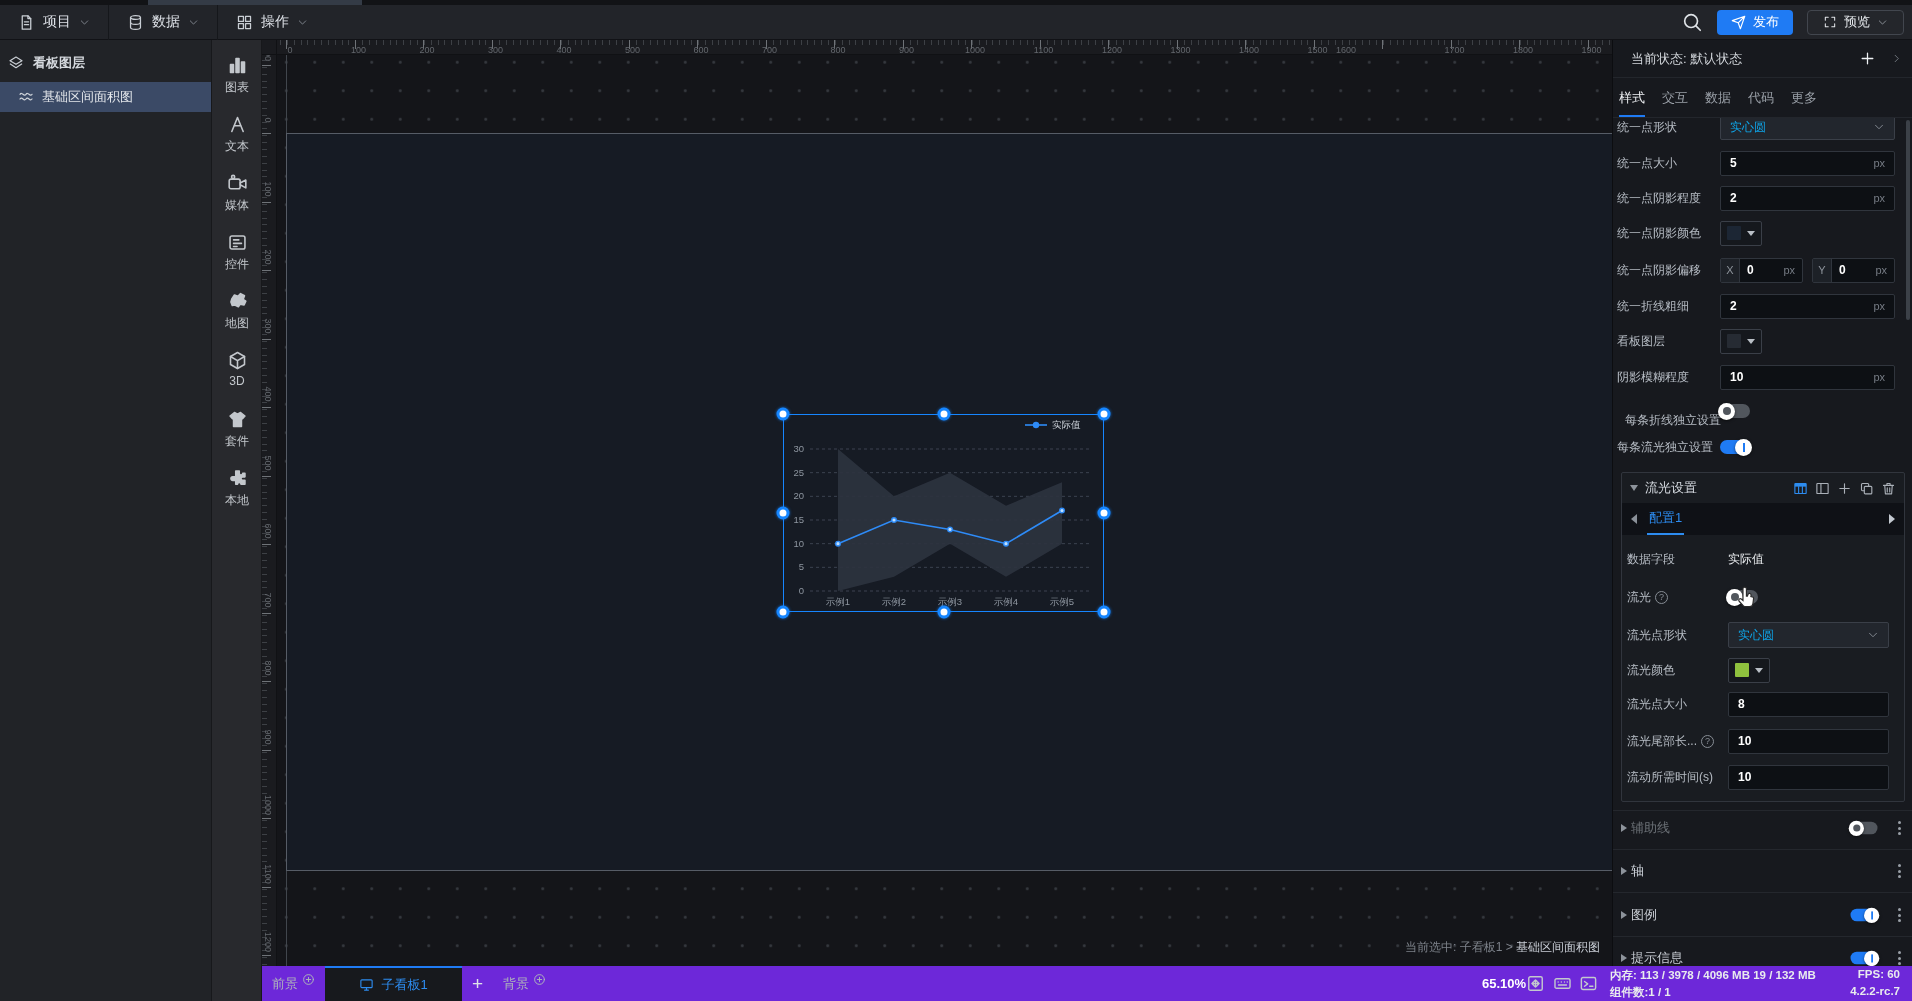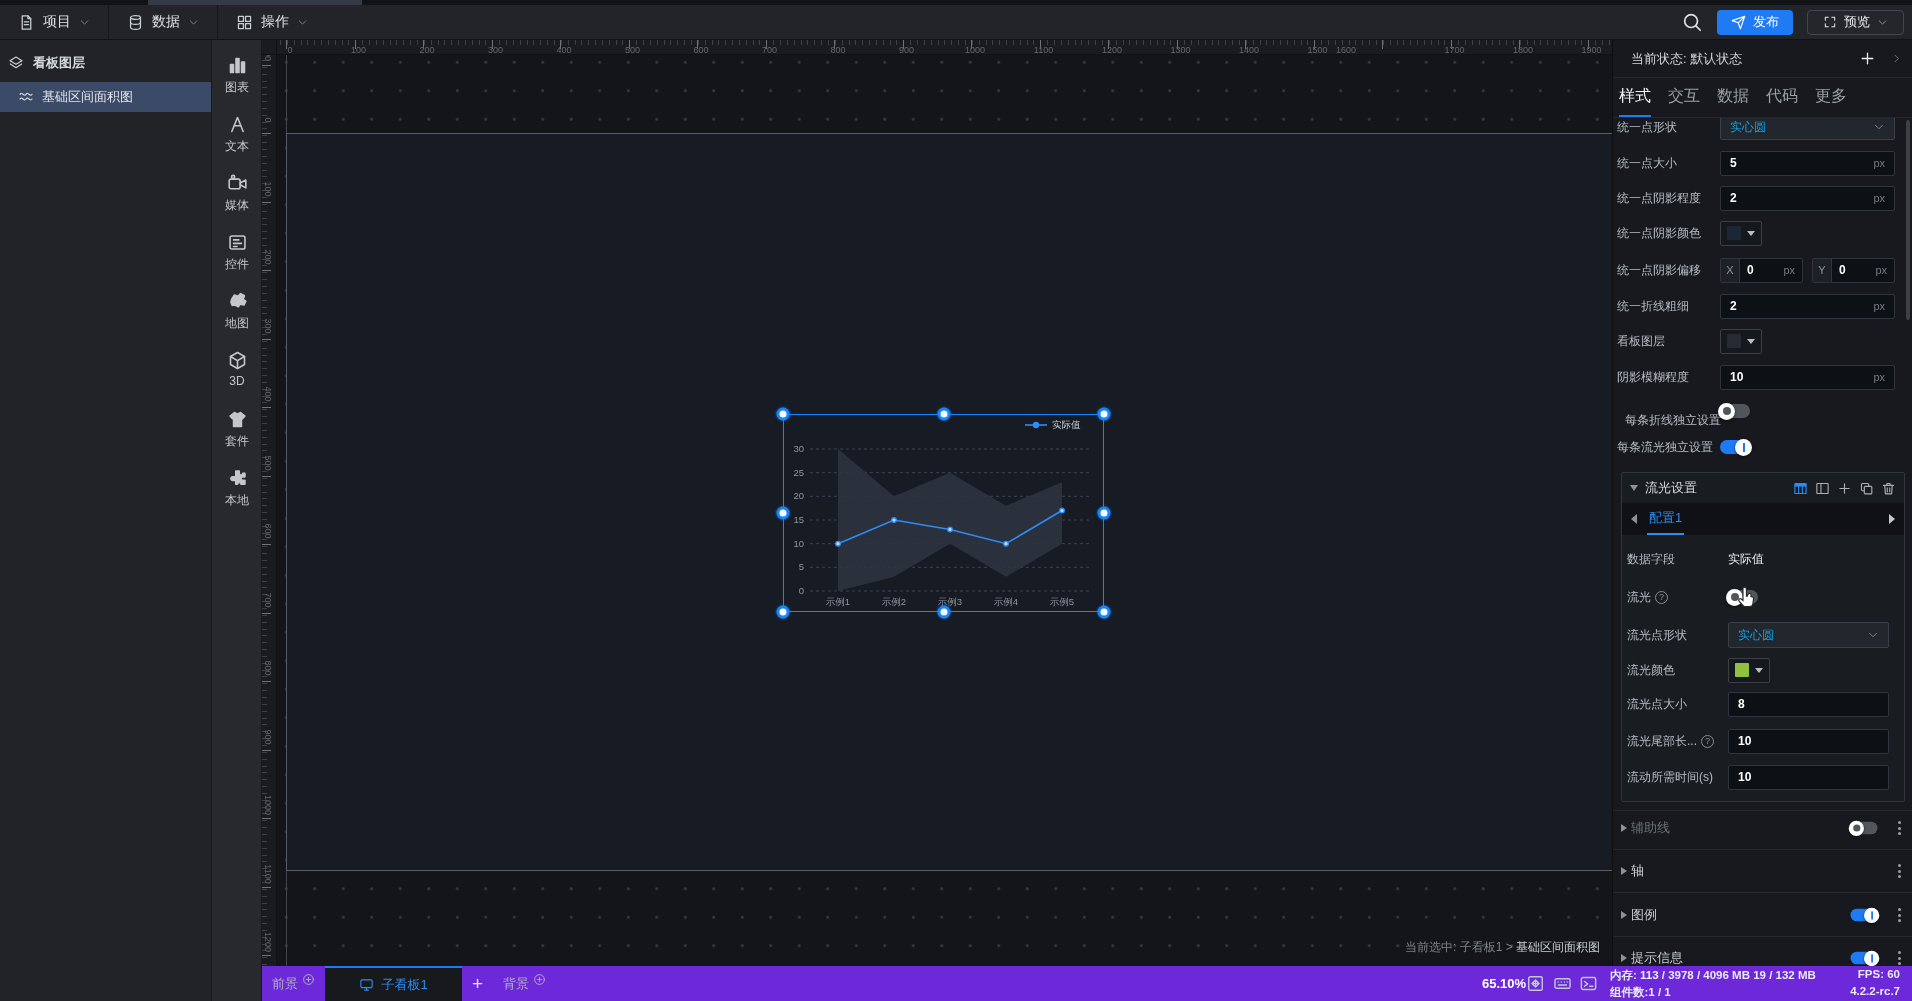--- a/index.html
+++ b/index.html
@@ -56,21 +56,21 @@
   
   #chart-widget{left:783px;top:414px;width:321px;height:198px}
   #chart-sel{position:absolute;inset:0;border:1.5px solid #1686ff;pointer-events:none}
   .handle{position:absolute;width:13px;height:13px;border-radius:50%;background:#fff;border:3.5px solid #1686ff;transform:translate(-50%,-50%);box-shadow:0 0 3px rgba(22,134,255,.8)}
 
   
   #right-panel{left:1612px;top:40px;width:300px;height:926px;background:#17191e;border-left:1px solid #0c0d10;overflow:hidden}
   #state-bar{position:absolute;left:0;top:0;width:300px;height:38px;background:#17191e;z-index:5;display:flex;align-items:center;border-bottom:1px solid #23262c}
   #state-bar .txt{margin-left:18px;font-size:13px;color:#d2d6db}
   #rp-tabs{position:absolute;left:0;top:38px;width:300px;height:40px;background:#17191e;z-index:5;display:flex;align-items:flex-end;gap:17px;padding:0 0 10px 6px;border-bottom:1px solid #23262c}
-  .rp-tab{font-size:16px;color:#9aa0a8;cursor:pointer;position:relative}
+  .rp-tab{font-size:13px;color:#9aa0a8;cursor:pointer;position:relative}
   .rp-tab.active{color:#f0f2f5}
   .rp-tab.active::after{content:"";position:absolute;left:0;right:0;bottom:-10px;height:2px;background:#1f7bf4}
   .rp-row{position:absolute;height:36px;display:flex;align-items:center;z-index:1}
   .rp-label{font-size:12px;color:#b6bcc4;white-space:nowrap;display:flex;align-items:center;gap:4px}
   .ctrl{position:absolute;display:flex;align-items:center}
   .inp{height:25px;background:#0d1014;border:1px solid #30353d;border-radius:2px;display:flex;align-items:center;padding:0 9px;width:100%}
   .inp .val{flex:1;font-size:12px;color:#fff;font-weight:bold}
   .inp .suffix{font-size:11px;color:#767c85}
   .dd{height:26px;background:#22262d;border:1px solid #3a3f48;border-radius:2px;display:flex;align-items:center;padding:0 9px;width:100%;cursor:pointer}
   .dd .val{flex:1;font-size:12px;color:#0ea5e9}

